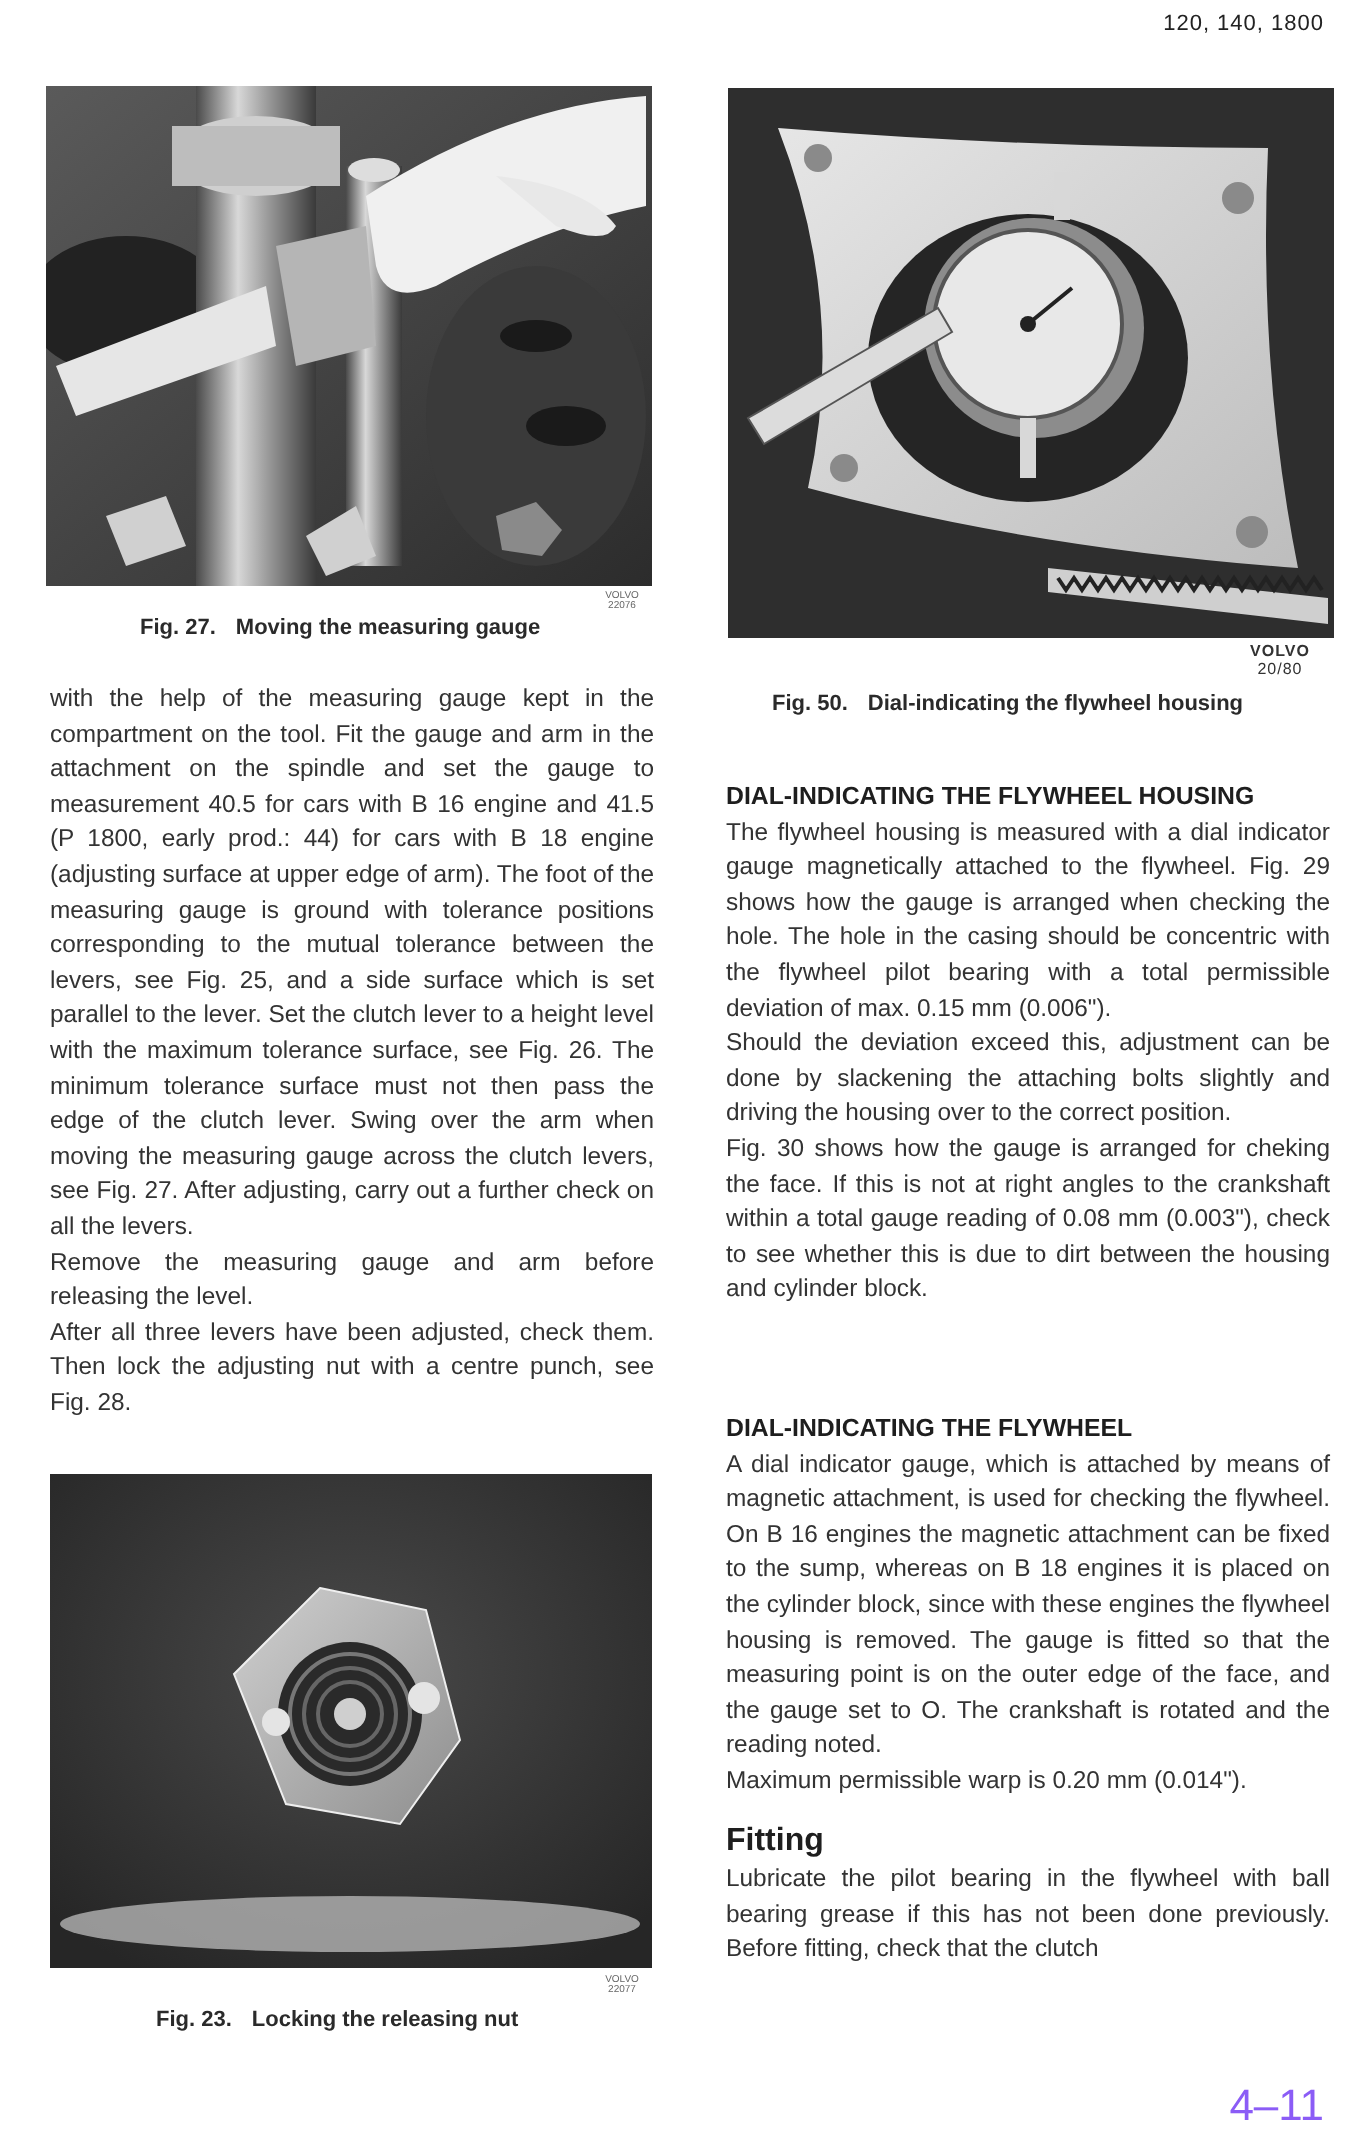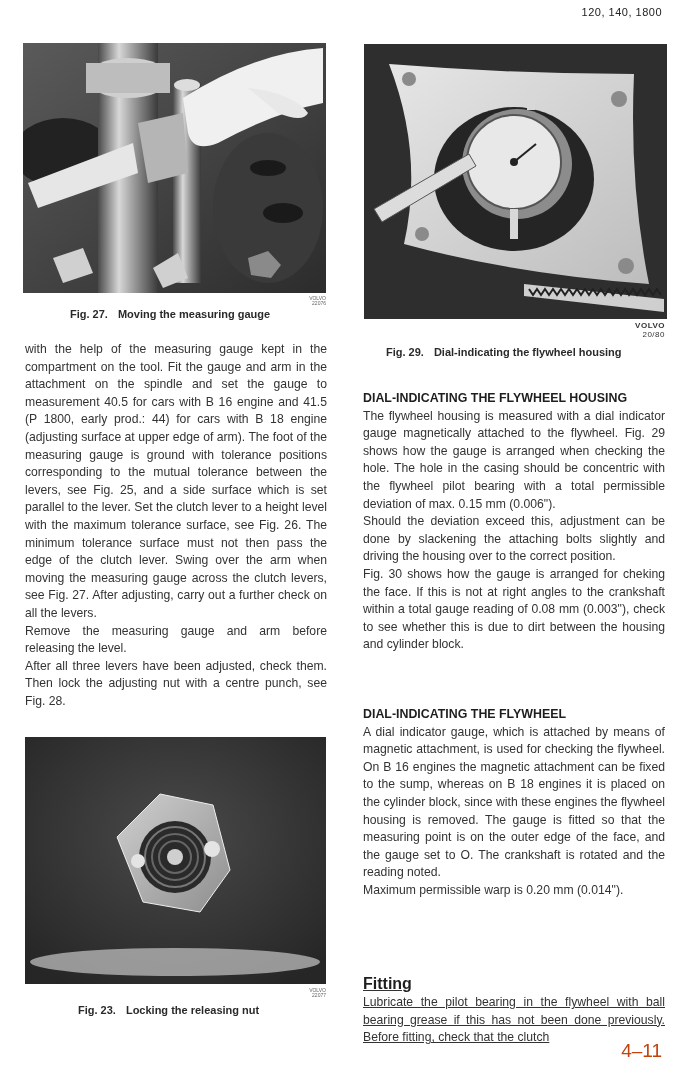--- a/index.html
+++ b/index.html
@@ -2,26 +2,26 @@
 <html><head>
 <meta charset="utf-8">
 <style>
   html, body { margin: 0; padding: 0; }
   body {
     width: 680px; height: 1071px; background: #ffffff; position: relative; overflow: hidden;
     font-family: "Liberation Sans", sans-serif; color: #2a2a2a;
   }
   .abs { position: absolute; }
   .header-models { right: 18px; top: 6px; font-size: 11px; letter-spacing: 0.5px; color: #222; }
-  .page-num { right: 18px; top: 1040px; font-size: 19px; color: #c2410c; }
+  .page-num { right: 18px; top: 1040px; font-size: 22px; color: #8b5cf6; }
 
   .photo { position: absolute; overflow: hidden; background: #3b3b3b; }
   .photo svg { display: block; width: 100%; height: 100%; }
 
-  .volvo-code { position: absolute; font-size: 5px; line-height: 5px; color: #666; text-align: right; }
+  .volvo-code { position: absolute; font-size: 5px; line-height: 5px; color: #666; text-align: center; }
   .volvo-code.big { font-size: 8px; line-height: 9px; color: #333; letter-spacing: 0.5px; }
   .volvo-code.big .brand { font-weight: bold; }
 
   .caption { position: absolute; font-weight: bold; font-size: 11px; color: #2a2a2a; white-space: nowrap; }
   .caption .fig { margin-right: 10px; }
 
   .col { position: absolute; font-size: 12.2px; line-height: 17.6px; color: #333; text-align: justify; }
   .col p { margin: 0; }
   .heading { font-weight: bold; font-size: 12.4px; color: #1e1e1e; margin: 0; line-height: 17.6px; }
   .heading-large { font-weight: bold; font-size: 16px; color: #1e1e1e; margin: 0; line-height: 20px; }
@@ -134,34 +134,34 @@
     <circle cx="262" cy="222" r="8" fill="#8a8a8a"></circle>
     <path d="M160 240 L 300 255 L 300 268 L 160 252 Z" fill="#cfcfcf"></path>
     <path d="M165 245 l4 6 l4 -6 l4 6 l4 -6 l4 6 l4 -6 l4 6 l4 -6 l4 6 l4 -6 l4 6 l4 -6 l4 6 l4 -6 l4 6 l4 -6 l4 6 l4 -6 l4 6 l4 -6 l4 6 l4 -6 l4 6 l4 -6 l4 6 l4 -6 l4 6 l4 -6 l4 6 l4 -6 l4 6 l4 -6 l4 6" fill="none" stroke="#222" stroke-width="2"></path>
   </svg>
 </div>
 <div class="volvo-code big" style="left:615px; top:321px; width:50px;">
   <div class="brand">VOLVO</div>
   <div>20/80</div>
 </div>
 <div class="caption" style="left:386px; top:346px;">
-  <span class="fig">Fig. 29.</span><span>Dial-indicating the flywheel housing</span>
+  <span class="fig">Fig. 50.</span><span>Dial-indicating the flywheel housing</span>
 </div>
 
 <div class="col" style="left:363px; top:390px; width:302px;">
   <h3 class="heading">DIAL-INDICATING THE FLYWHEEL HOUSING</h3>
   <p>The flywheel housing is measured with a dial indicator gauge magnetically attached to the flywheel. Fig. 29 shows how the gauge is arranged when checking the hole. The hole in the casing should be concentric with the flywheel pilot bearing with a total permissible deviation of max. 0.15 mm (0.006").</p>
   <p>Should the deviation exceed this, adjustment can be done by slackening the attaching bolts slightly and driving the housing over to the correct position.</p>
   <p>Fig. 30 shows how the gauge is arranged for cheking the face. If this is not at right angles to the crankshaft within a total gauge reading of 0.08 mm (0.003"), check to see whether this is due to dirt between the housing and cylinder block.</p>
 </div>
 
 <div class="col" style="left:363px; top:706px; width:302px;">
   <h3 class="heading">DIAL-INDICATING THE FLYWHEEL</h3>
   <p>A dial indicator gauge, which is attached by means of magnetic attachment, is used for checking the flywheel. On B 16 engines the magnetic attachment can be fixed to the sump, whereas on B 18 engines it is placed on the cylinder block, since with these engines the flywheel housing is removed. The gauge is fitted so that the measuring point is on the outer edge of the face, and the gauge set to O. The crankshaft is rotated and the reading noted.</p>
   <p>Maximum permissible warp is 0.20 mm (0.014").</p>
 </div>
 
-<div class="col" style="left:363px; top:974px; width:302px;text-decoration:underline;">
+<div class="col" style="left:363px; top:911px; width:302px;">
   <h3 class="heading-large">Fitting</h3>
   <p>Lubricate the pilot bearing in the flywheel with ball bearing grease if this has not been done previously. Before fitting, check that the clutch</p>
 </div>
 
 <div class="abs page-num">4–11</div>
 
 </body></html>

